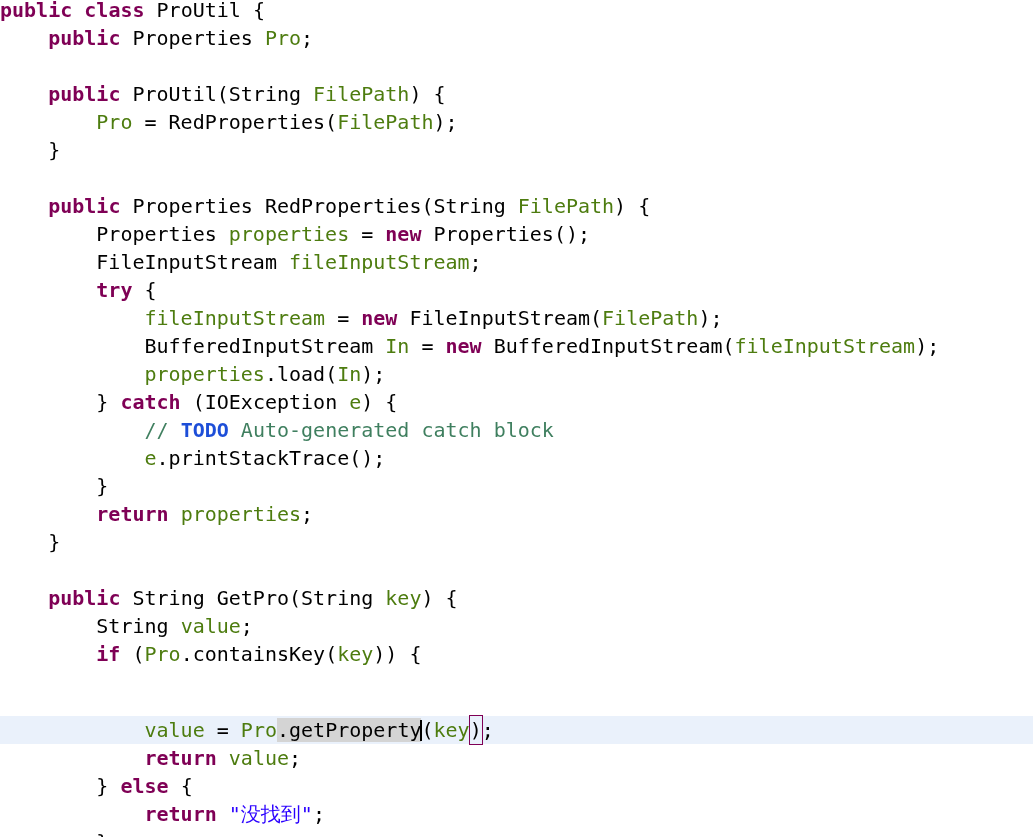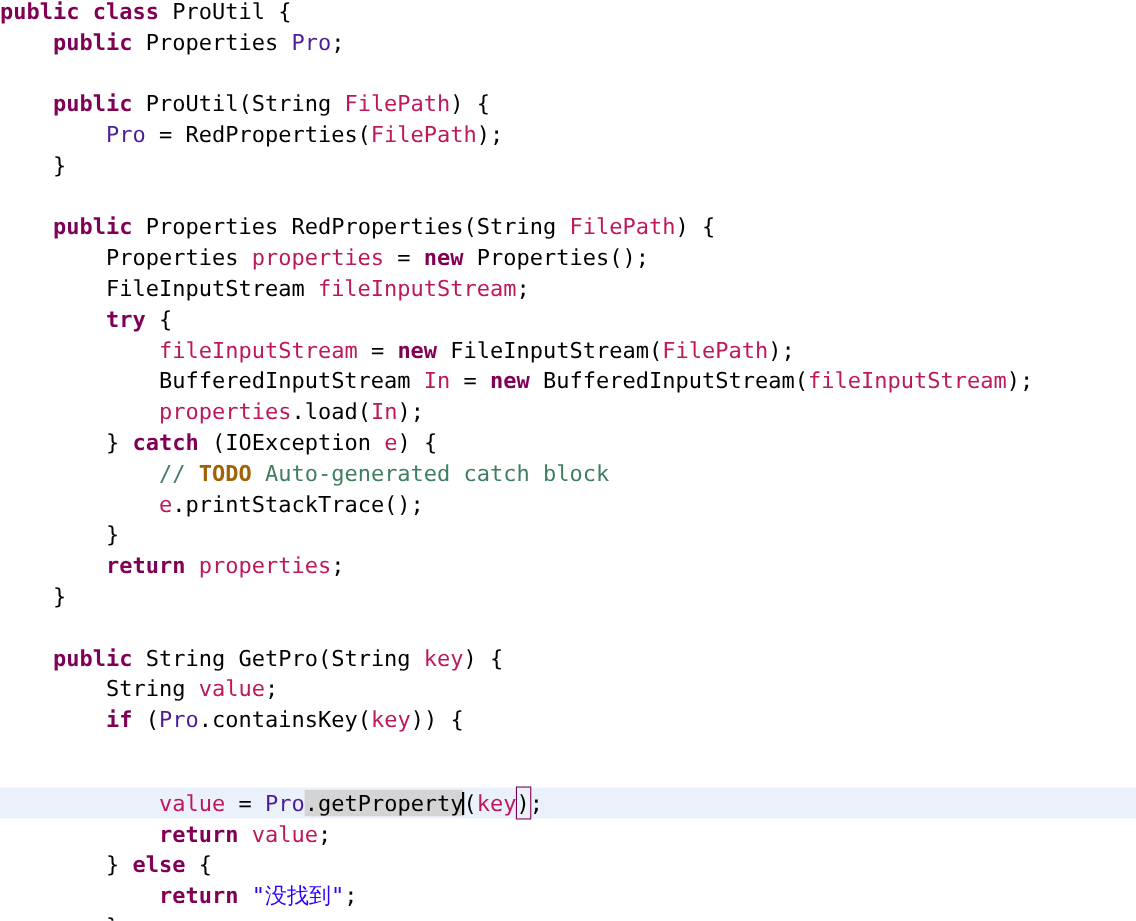--- a/index.html
+++ b/index.html
@@ -48,25 +48,25 @@
   }
 
   .line.current {
     background: #eaf1fb;
     margin-top: 48px;
   }
 
   
   .kw       { color: #7f0055; font-weight: bold; }   
   .plain    { color: #000000; }                      
-  .field    { color: #4c1d95; }                      
-  .local    { color: #be185d; }                      
+  .field    { color: #4d7c0f; }                      
+  .local    { color: #4d7c0f; }                      
   .str      { color: #2a00ff; }                      
   .cmt      { color: #3f7f5f; }                      
-  .todo     { color: #a16207; font-weight: bold; }   
+  .todo     { color: #1d4ed8; font-weight: bold; }   
 
   
   .occurrence {
     background: #d4d4d4;
   }
 
   
   .caret {
     display: inline-block;
     width: 0;

